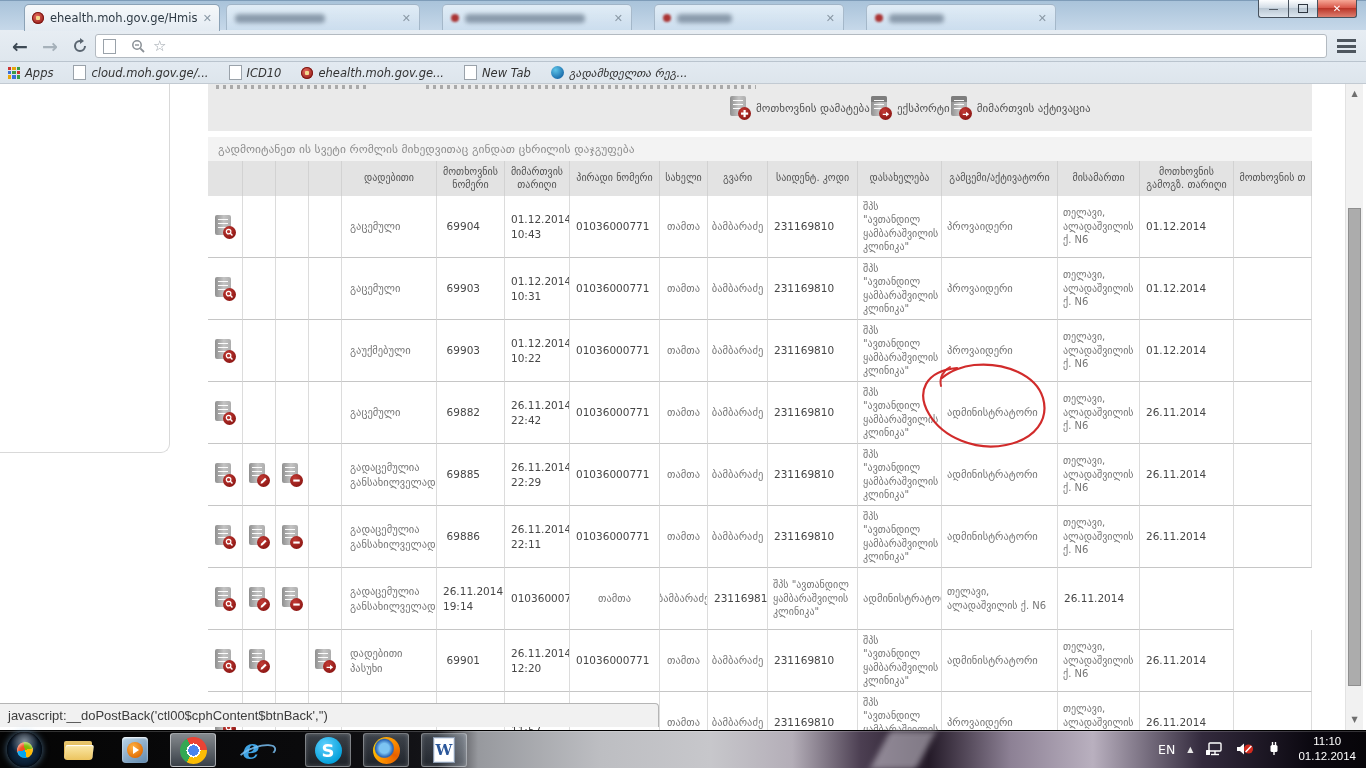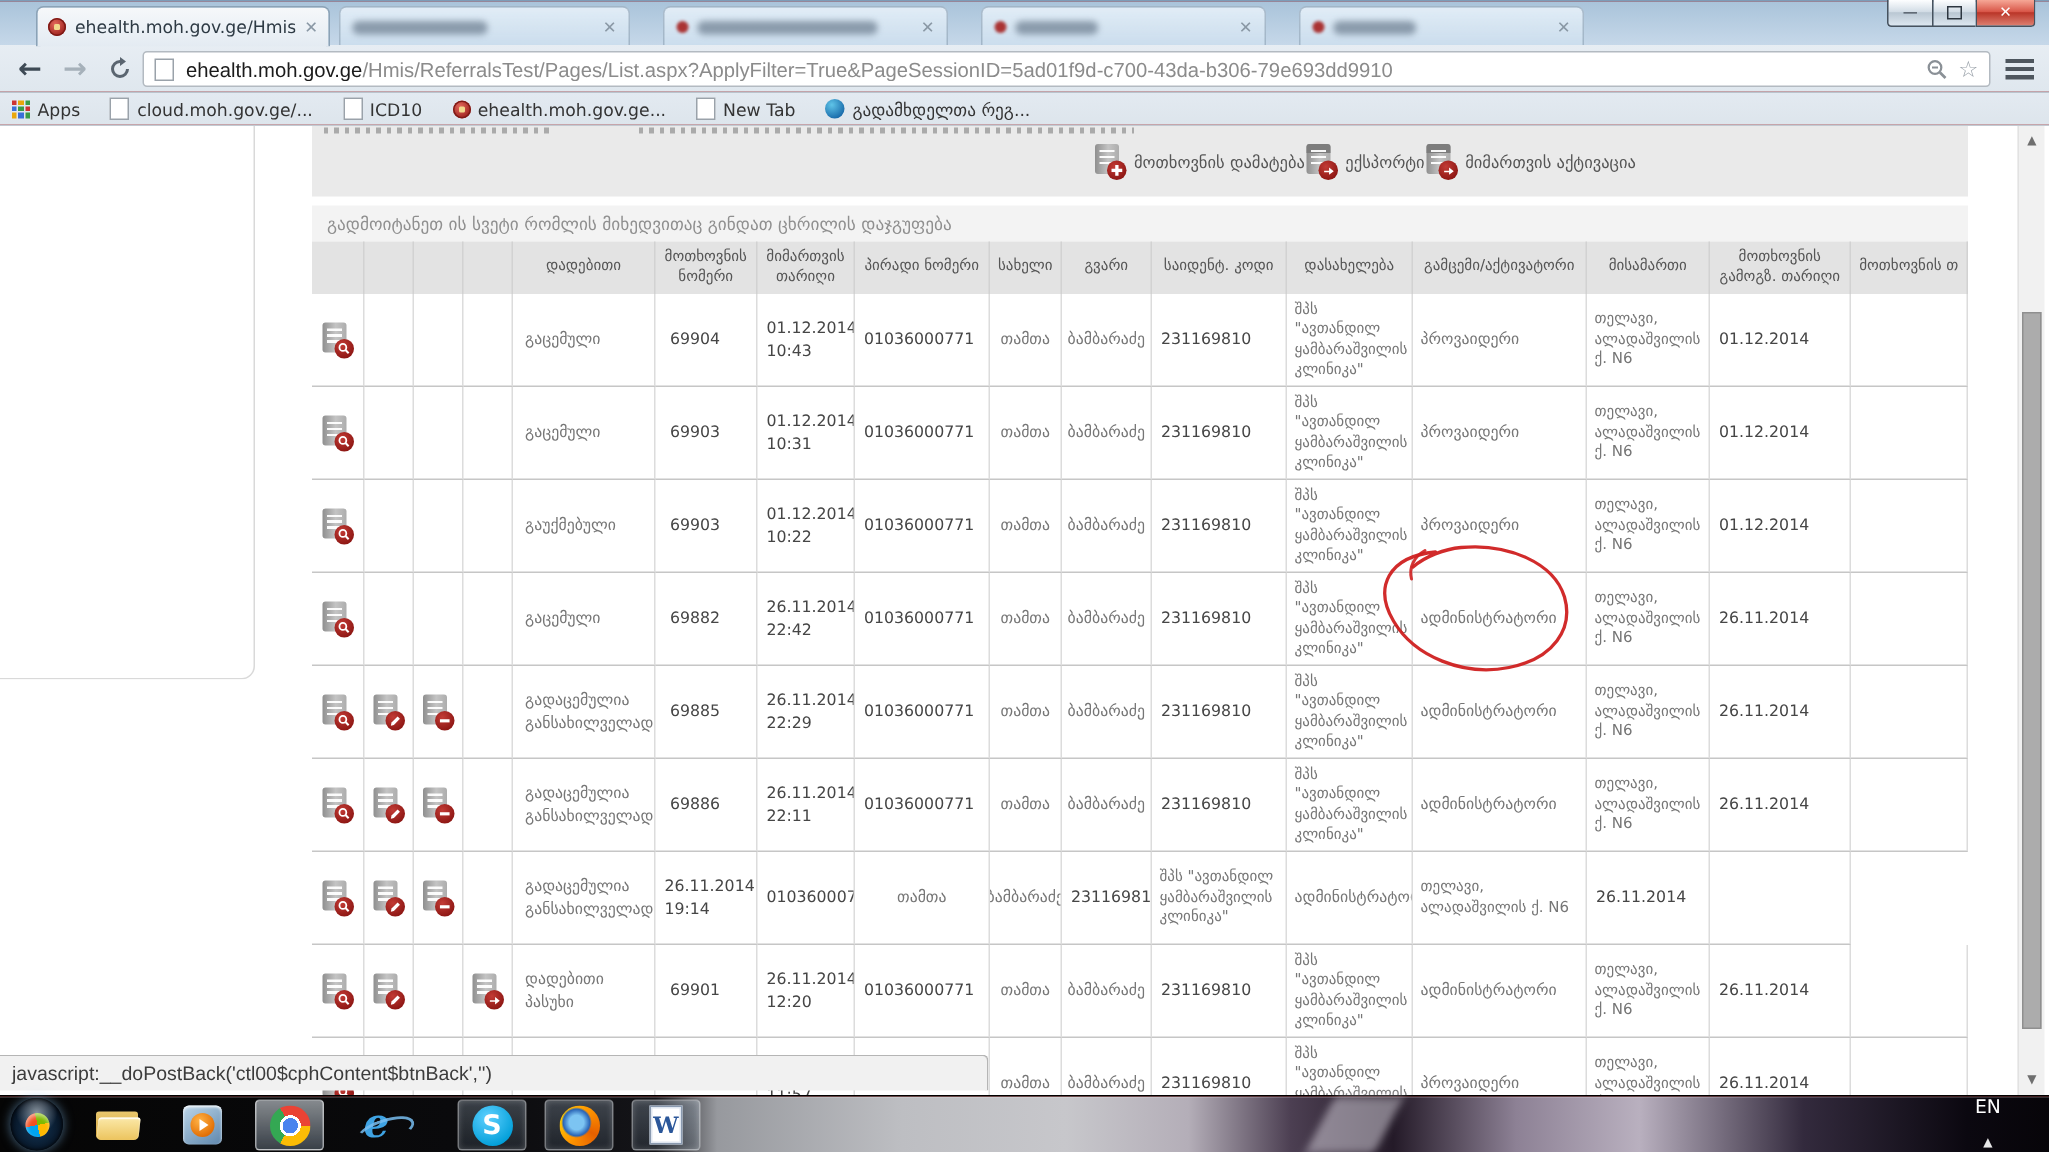--- a/index.html
+++ b/index.html
@@ -36,21 +36,21 @@
     border:1px solid #b3bac1;border-radius:3px;box-sizing:border-box;display:flex;align-items:center;}
   .pageicon{width:11px;height:13px;border:1px solid #9aa2aa;background:#fff;margin:0 8px 0 7px;flex:0 0 auto;}
   .urltext{font-size:13.5px;font-family:"Liberation Sans","DejaVu Sans",sans-serif;white-space:nowrap;overflow:hidden;flex:1;}
   .urldomain{color:#1b1b1b;}
   .urlpath{color:#8b8b8b;}
   .addricons{display:flex;align-items:center;gap:7px;padding:0 7px;flex:0 0 auto;}
   .menuicon{position:absolute;right:10px;top:9px;width:19px;height:14px;
     background:repeating-linear-gradient(#4e565e 0 3px,transparent 3px 5.5px);}
   .bookbar{position:absolute;left:0;top:62px;width:1366px;height:22px;
     background:linear-gradient(#e3eaf1,#dde5ec);border-bottom:1px solid #c2cad2;box-sizing:border-box;
-    display:flex;align-items:center;gap:20px;padding-left:8px;}
+    display:flex;align-items:center;gap:20px;padding-left:8px;font-style:italic;}
   .bkitem{display:flex;align-items:center;gap:5px;font-size:11.5px;color:#333;
     font-family:"DejaVu Sans",sans-serif;white-space:nowrap;}
   .appsgrid{width:12px;height:12px;display:grid;grid-template-columns:repeat(3,1fr);gap:1px;}
   .appsgrid span{background:#c33;}
   .appsgrid span:nth-child(2){background:#e8a70c;}.appsgrid span:nth-child(3){background:#3a9b47;}
   .appsgrid span:nth-child(4){background:#3a6fd8;}.appsgrid span:nth-child(6){background:#c33;}
   .appsgrid span:nth-child(5){background:#3a9b47;}.appsgrid span:nth-child(7){background:#e8a70c;}
   .appsgrid span:nth-child(8){background:#3a6fd8;}.appsgrid span:nth-child(9){background:#3a9b47;}
   .bkpage{width:11px;height:13px;border:1px solid #9aa2aa;background:#fff;}
   .fav-blue{width:13px;height:13px;border-radius:50%;background:radial-gradient(circle at 35% 30%,#5fc4e8,#1a6cab 75%);}
@@ -135,21 +135,21 @@
     border-left-color:transparent;border-bottom-color:transparent;border-radius:50%;transform:rotate(-18deg);}
   .skype{width:27px;height:27px;border-radius:50%;background:radial-gradient(circle at 38% 30%,#5ed0ff,#009ed8 78%);
     color:#fff;font-weight:bold;font-size:18px;display:flex;align-items:center;justify-content:center;}
   .firefox{width:27px;height:27px;border-radius:50%;position:relative;
     background:radial-gradient(circle at 42% 42%,#7cc4f2 0 22%,#2a65b6 40%,transparent 46%),
                conic-gradient(from 30deg,#ff9500,#e66000 90deg,#ff9500 180deg,#ffcb00 260deg,#ff9500 360deg);}
   .wordpage{width:22px;height:26px;background:#fff;border:1px solid #8a9ab0;box-sizing:border-box;
     display:flex;align-items:center;justify-content:center;color:#2b579a;font-weight:bold;font-size:15px;
     font-family:"DejaVu Serif",serif;box-shadow:inset 0 0 0 1px #dfe6f0;}
   .tray{position:absolute;right:0;top:730px;height:38px;display:flex;align-items:center;gap:12px;
-    padding-right:10px;z-index:65;color:#fff;flex-direction:column;}
+    padding-right:10px;z-index:65;color:#fff;}
   .lang{font-size:12.5px;color:#fff;}
   .trayup{font-size:8px;color:#e8e8e8;}
   .clock{text-align:center;font-size:11.5px;line-height:1.3;color:#fff;
     font-family:"Liberation Sans","DejaVu Sans",sans-serif;padding-left:4px;}
 </style>
 </head>
 <body>
 
 <div class="screen">
 
@@ -193,21 +193,20 @@
 
   <div class="toolbar">
     <span class="navarrow" style="left:12px;color:#3e4a55;">←</span>
     <span class="navarrow" style="left:42px;color:#a6b1ba;">→</span>
     <svg style="position:absolute;left:72px;top:8px;" width="16" height="16" viewBox="0 0 16 16">
       <path d="M13 8 A5 5 0 1 1 8 3" fill="none" stroke="#5a6570" stroke-width="2"></path>
       <path d="M8 0 L12 3 L8 6 Z" fill="#5a6570"></path>
     </svg>
     <div class="addrbar">
       <span class="pageicon"></span>
-      <span class="urltext"><span class="urldomain">ehealth.moh.gov.ge</span><span class="urlpath">/Hmis/ReferralsTest/Pages/List.aspx?ApplyFilter=True&amp;PageSessionID=5ad01f9d-c700-43da-b306-79e693dd9910</span></span>
       <span class="addricons">
         <svg width="15" height="15" viewBox="0 0 15 15">
           <circle cx="6" cy="6" r="4.2" fill="none" stroke="#8a9096" stroke-width="1.5"></circle>
           <line x1="4" y1="6" x2="8" y2="6" stroke="#8a9096" stroke-width="1.4"></line>
           <line x1="9.3" y1="9.3" x2="13" y2="13" stroke="#8a9096" stroke-width="1.8"></line>
         </svg>
         <span style="font-size:15px;color:#9aa2aa;line-height:15px;">☆</span>
       </span>
     </div>
     <span class="menuicon"></span>

